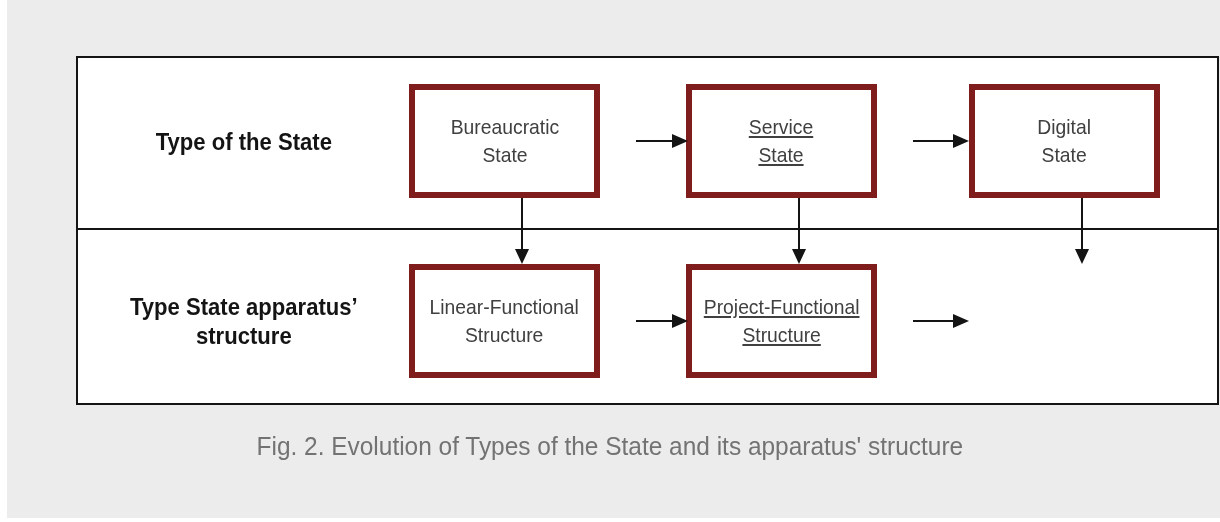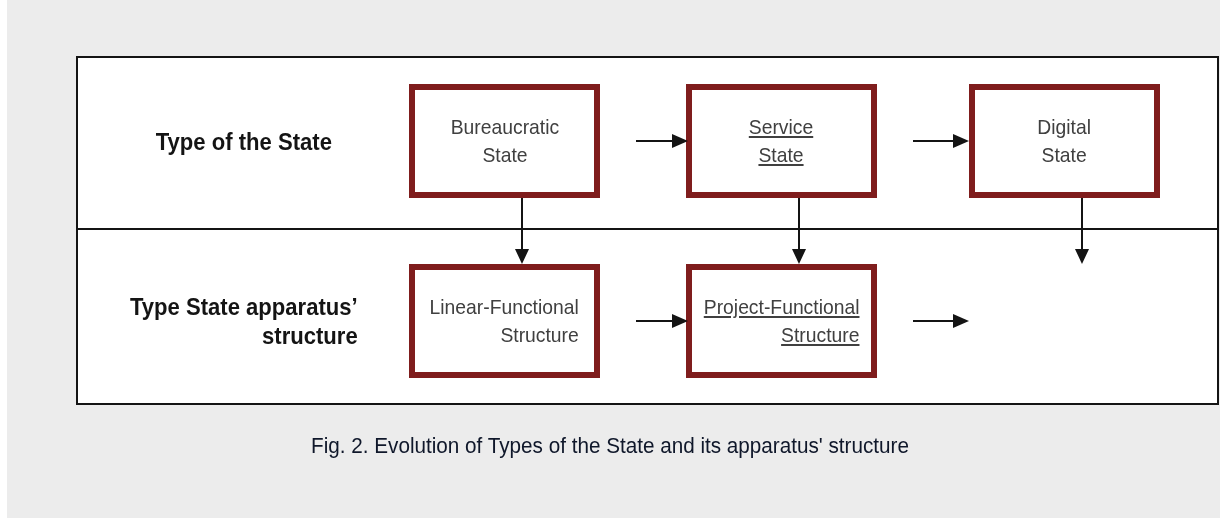--- a/index.html
+++ b/index.html
@@ -41,43 +41,43 @@
   .node {
     position: absolute; width: 191px; height: 114px;
     background: #ffffff;
     border: 6px solid #7f1d1d; box-sizing: border-box;
     display: flex; align-items: center; justify-content: center;
     text-align: center;
     font-size: 21px; line-height: 28px; color: #404040;
   }
   .node .line { display: block; white-space: nowrap; }
   .row-top    { top: 26px; }
-  .row-bottom { top: 206px; text-align: right; }
+  .row-bottom { top: 206px; }
   .col-1 { left: 331px; }
   .col-2 { left: 608px; text-decoration: underline; }
   .col-3 { left: 891px; }
   .arrow-line {
     position: absolute; background: #141414;
   }
   .arrow-head { position: absolute; width: 0; height: 0; }
   .head-right {
     border-top: 7px solid transparent;
     border-bottom: 7px solid transparent;
     border-left: 16px solid #141414;
   }
   .head-down {
     border-left: 7px solid transparent;
     border-right: 7px solid transparent;
     border-top: 15px solid #141414;
   }
   .caption {
     position: absolute; left: 0; top: 430px; width: 1220px;
     text-align: center;
-    font-size: 22px; line-height: 32px;
-    color: #0f172a;
+    font-size: 26px; line-height: 32px;
+    color: #737373;
   }
   .caption .cond { transform: scaleX(0.94); }
 </style>
 </head>
 <body>
 
 <div class="gray-panel"></div>
 
 <div class="figure-frame">
 

